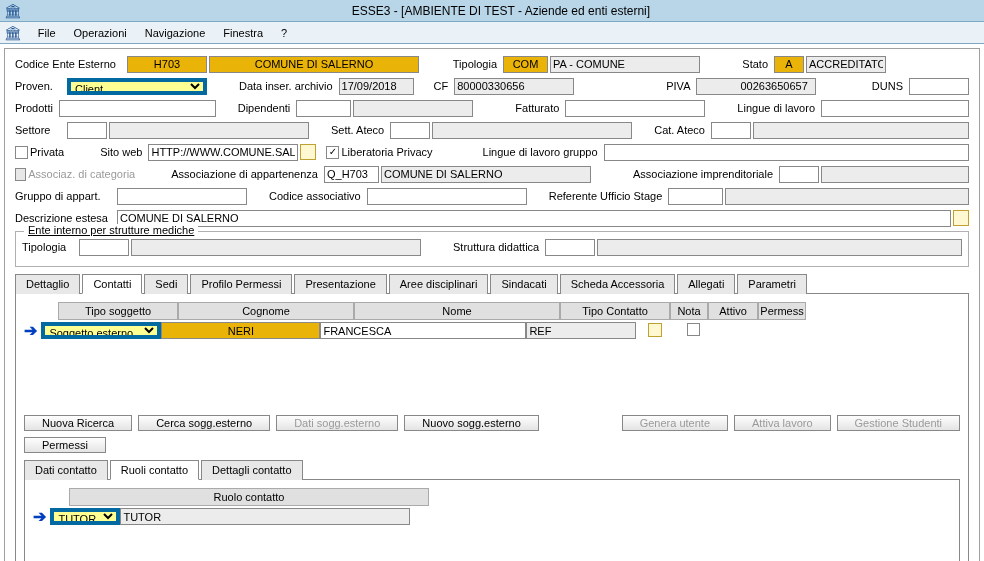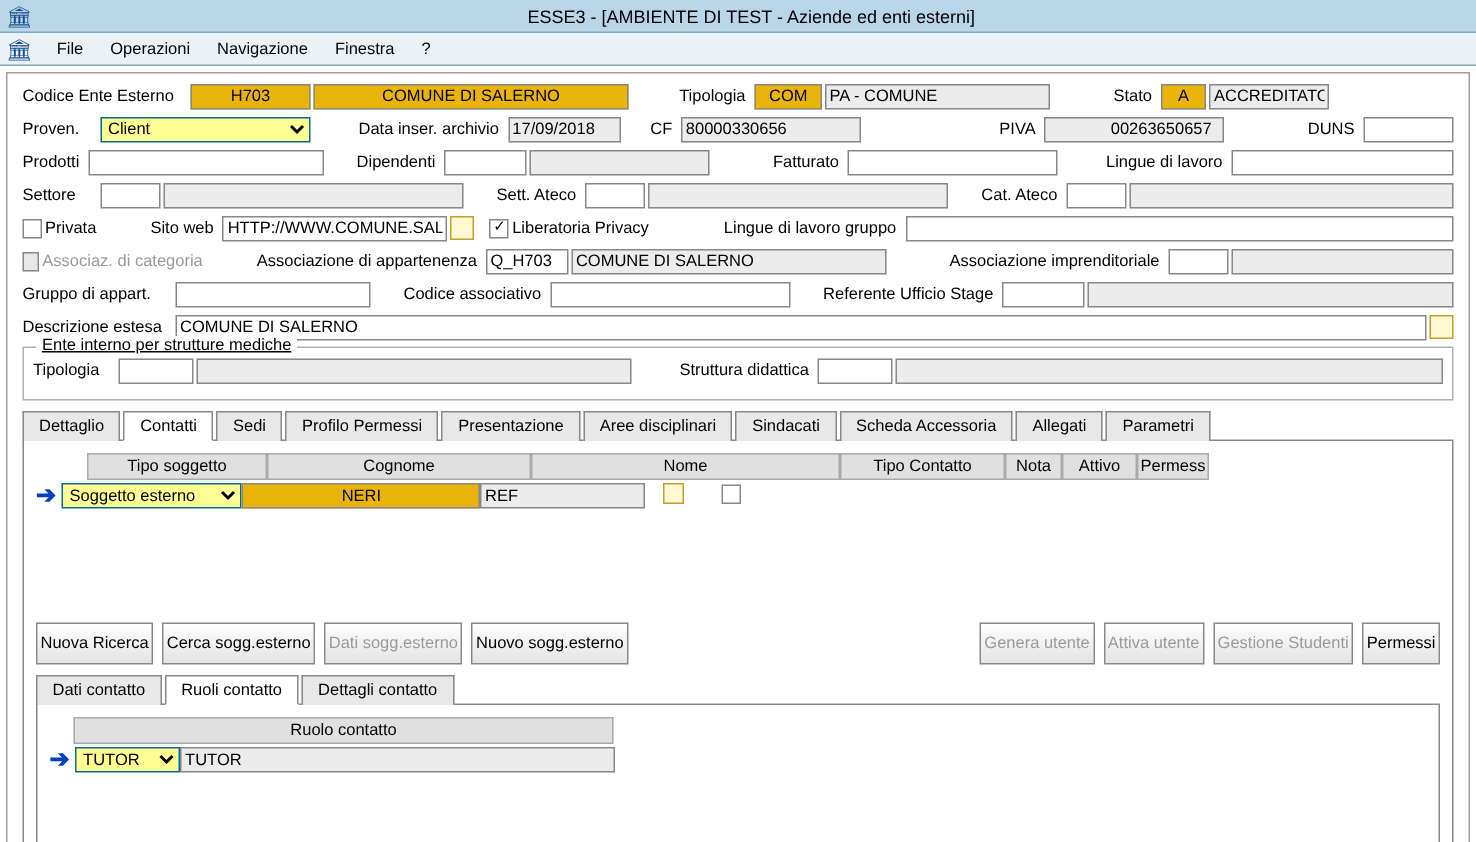--- a/index.html
+++ b/index.html
@@ -17,21 +17,21 @@
 
 
 .page { padding: 6px 10px; background: #fff; border: 1px solid #a0a0a0; margin: 4px; }
 
 
 .row { display: flex; align-items: center; margin-bottom: 4px; gap: 2px; flex-wrap: nowrap; min-height: 18px; }
 .lbl { white-space: nowrap; padding-right: 4px; }
 .inp { height: 17px; border: 1px solid #888; padding: 0 2px; font-size: 11px; background: #fff; }
 .inp.read { background: #ececec; }
 .inp.hl { background: #eab308; text-align: center; }
-.sel { height: 17px; border: 1px solid #0369a1; background: #feff93; font-size: 11px; }
+.sel { height: 17px; border: 4px solid #0369a1; background: #feff93; font-size: 11px; }
 .cb { width: 13px; height: 13px; border: 1px solid #888; display: inline-flex; align-items: center; justify-content: center; background: #fff; font-size: 10px; line-height: 1; }
 .disabled { color: #9a9a9a; }
 
 
 .group { border: 1px solid #b0b0b0; padding: 6px; margin-top: 4px; margin-bottom: 6px; position: relative; }
 .group .legend { position: absolute; top: -8px; left: 8px; background: #fff; padding: 0 4px; text-decoration: underline; }
 
 
 .tabs { display: flex; border-bottom: 1px solid #888; margin-top: 6px; }
 .tab { border: 1px solid #888; border-bottom: none; padding: 3px 10px; margin-right: 2px; background: #e8e8e8; cursor: pointer; position: relative; top: 1px; }
@@ -39,21 +39,21 @@
 .tab-body { border: 1px solid #888; border-top: none; padding: 8px; background: #fff; }
 
 
 .grid-head { display: flex; }
 .grid-head .col { background: #e0e0e0; border: 1px solid #aaa; text-align: center; height: 18px; line-height: 16px; font-size: 11px; }
 .grid-row { display: flex; align-items: center; margin-top: 2px; }
 .arrow { color: #0040c0; font-size: 16px; font-weight: bold; margin-right: 4px; line-height: 1; }
 
 
 .btn-row { display: flex; gap: 6px; margin-top: 6px; margin-bottom: 6px; flex-wrap: wrap; }
-.btn { height: 28px; padding: 0 2px; border: 1px solid #888; background: linear-gradient(#fefefe,#e4e4e4); font-size: 11px; cursor: pointer; }
+.btn { height: 16px; padding: 0 17px; border: 1px solid #888; background: linear-gradient(#fefefe,#e4e4e4); font-size: 11px; cursor: pointer; }
 .btn.disabled { color: #9a9a9a; }
 
 .doc-icon { width: 16px; height: 16px; border: 1px solid #c0a030; background: #fff8d0; display: inline-block; }
 .note-icon { width: 14px; height: 14px; border: 1px solid #c0a030; background: #fff8d0; display: inline-block; }
 .building-icon { display:inline-block; color:#174b8c; font-size:14px; line-height:1; }
 </style>
 </head>
 <body>
 
 <div class="title-bar">
@@ -194,46 +194,47 @@
       <div class="col" style="width:206px">Nome</div>
       <div class="col" style="width:110px">Tipo Contatto</div>
       <div class="col" style="width:38px">Nota</div>
       <div class="col" style="width:50px">Attivo</div>
       <div class="col" style="width:48px">Permess</div>
     </div>
     <div class="grid-row">
       <span class="arrow">➔</span>
       <select class="sel" style="width:120px"><option>Soggetto esterno</option></select>
       <input class="inp hl" style="width: 159px;" value="NERI">
+      <input class="inp" style="width: 206px;" value="FRANCESCA">
       <input class="inp read" style="width: 110px;" value="REF">
       <span style="width:38px;text-align:center"><span class="note-icon"></span></span>
       <span style="width:38px;text-align:center"><span class="cb"></span></span>
     </div>
 
     <div style="height:70px"></div>
 
     <div class="btn-row">
       <button class="btn">Nuova Ricerca</button>
       <button class="btn">Cerca sogg.esterno</button>
       <button class="btn disabled">Dati sogg.esterno</button>
       <button class="btn">Nuovo sogg.esterno</button>
       <span style="flex:1"></span>
       <button class="btn disabled">Genera utente</button>
-      <button class="btn disabled">Attiva utente</button>
+      <button class="btn disabled">Attiva lavoro</button>
       <button class="btn disabled">Gestione Studenti</button>
       <button class="btn">Permessi</button>
     </div>
 
     <div class="tabs">
       <div class="tab">Dati contatto</div>
       <div class="tab active">Ruoli contatto</div>
       <div class="tab">Dettagli contatto</div>
     </div>
     <div class="tab-body">
-      <div class="grid-head" style="margin-left:16px">
+      <div class="grid-head" style="margin-left:36px">
         <div class="col" style="width:360px">Ruolo contatto</div>
       </div>
       <div class="grid-row">
         <span class="arrow">➔</span>
         <select class="sel" style="width:70px"><option>TUTOR</option></select>
         <input class="inp read" style="width: 290px;" value="TUTOR">
       </div>
       <div style="height:40px"></div>
     </div>
 

